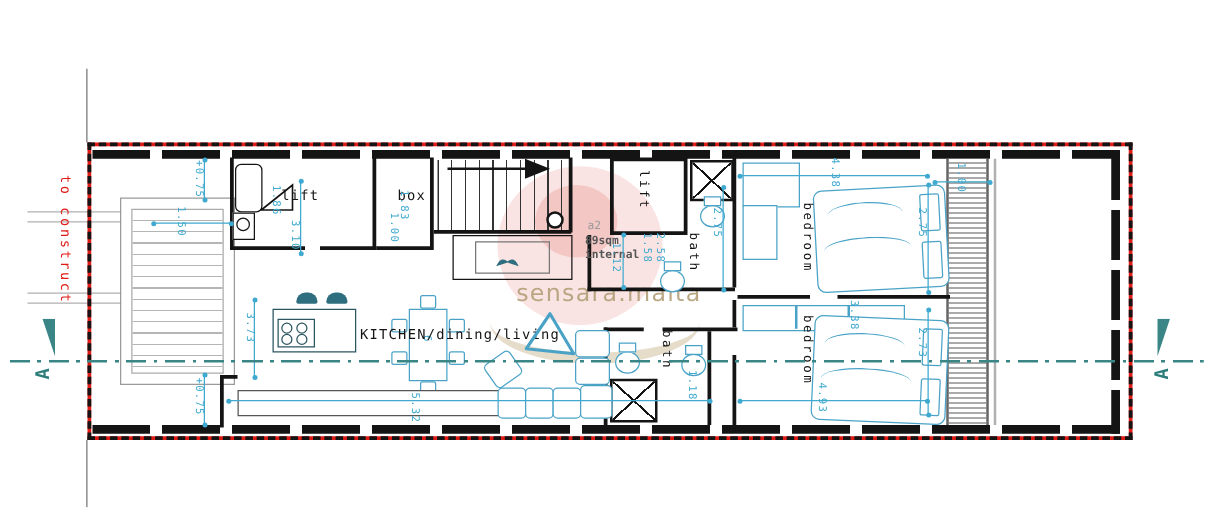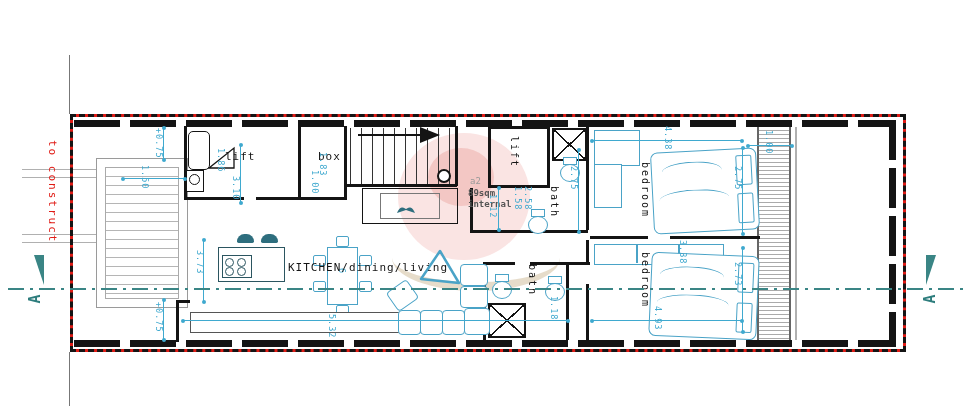--- a/index.html
+++ b/index.html
@@ -66,20 +66,21 @@
   <div class="siteline" style="left:69px;top:55px;height:59px;"></div>
   <div class="siteline" style="left:69px;top:352px;height:54px;"></div>
   <div class="gline" style="left:22px;top:169px;width:75px;height:1px;"></div>
   <div class="gline" style="left:22px;top:177px;width:75px;height:1px;"></div>
   <div class="gline" style="left:22px;top:234px;width:75px;height:1px;"></div>
   <div class="gline" style="left:22px;top:242px;width:75px;height:1px;"></div>
 
   <div class="wm-circle" style="left:398px;top:133px;width:132px;height:127px;background:rgba(228,120,114,.20);"></div>
   <div class="wm-circle" style="left:428px;top:148px;width:66px;height:58px;background:rgba(220,95,88,.22);"></div>
   <div class="wm-swoosh" style="left:392px;top:238px;width:168px;height:44px;"></div>
+  <div class="wm-text" style="left:413px;top:224px;">sensara.malta</div>
 
   <div class="red-solid" style="left:70px;top:114px;width:830px;height:232px;"></div>
   <div class="red-dash" style="left:70px;top:114px;width:830px;height:232px;"></div>
   <div class="toconstruct" style="left:46px;top:140px;">to construct</div>
 
   <div class="band-h" style="left:74px;top:120px;width:822px;"></div>
   <div class="band-h" style="left:74px;top:340px;width:822px;"></div>
   <div class="band-v" style="left:889px;top:120px;height:227px;"></div>
 
   <div class="hatch" style="left:757px;top:127px;width:30px;height:213px;"></div>

